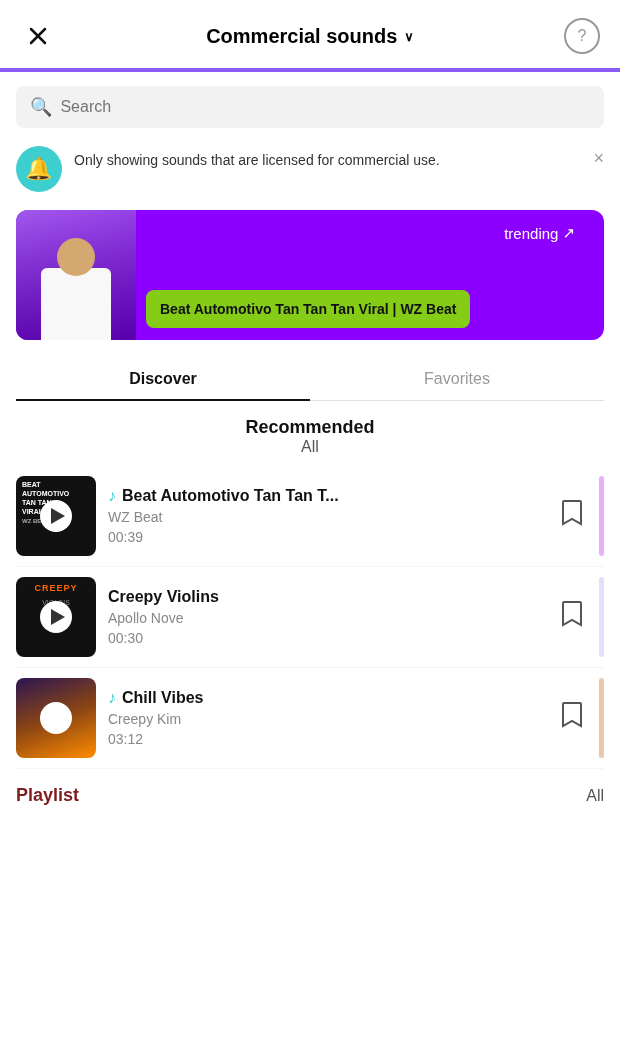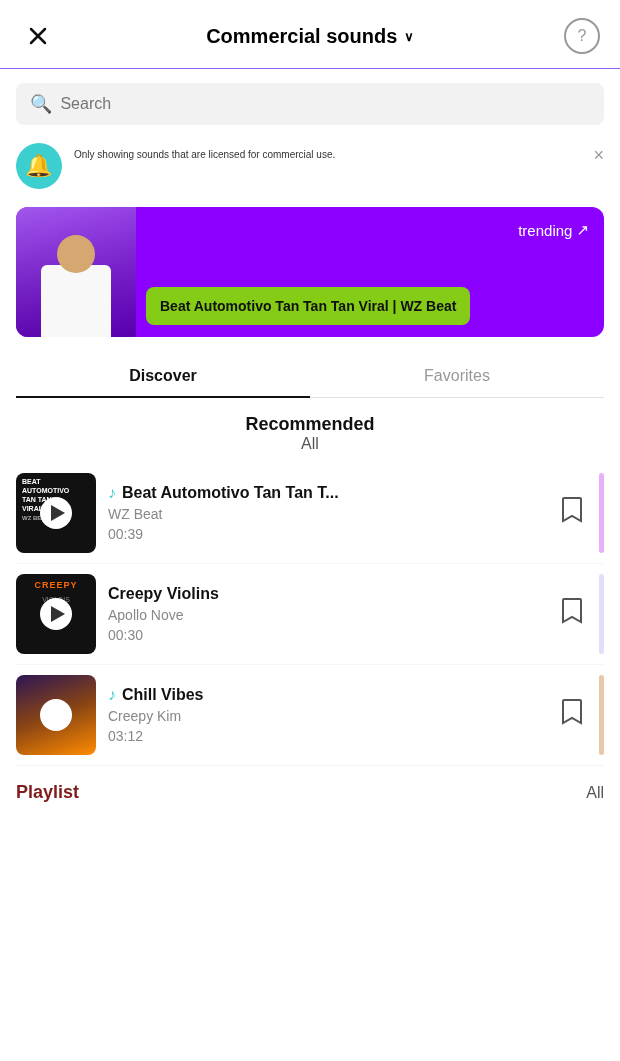--- a/index.html
+++ b/index.html
@@ -10,21 +10,21 @@
       min-height: 1061px;
       overflow-x: hidden;
     }
 
     
     .header {
       display: flex;
       align-items: center;
       justify-content: space-between;
       padding: 18px 20px 14px;
-      border-bottom: 1px solid #8b5cf6;
+      border-bottom: 4px solid #8b5cf6;
     }
     .header-title {
       font-size: 20px;
       font-weight: 700;
       display: flex;
       align-items: center;
       gap: 4px;
     }
     .header-close, .header-help {
       width: 36px;
@@ -78,21 +78,21 @@
       background: #3DCFCF;
       border-radius: 50%;
       display: flex;
       align-items: center;
       justify-content: center;
       flex-shrink: 0;
       font-size: 22px;
       color: white;
     }
     .notice-text {
-      font-size: 10px;
+      font-size: 14px;
       color: #333;
       line-height: 1.5;
       flex: 1;
       padding-top: 4px;
     }
     .notice-close {
       font-size: 18px;
       color: #999;
       cursor: pointer;
       padding-top: 2px;
@@ -105,21 +105,21 @@
       border-radius: 12px;
       overflow: hidden;
       position: relative;
       height: 130px;
       display: flex;
       align-items: flex-end;
     }
     .trending-label {
       position: absolute;
       top: 14px;
-      right: 15px;
+      right: 29px;
       color: white;
       font-size: 15px;
       font-weight: 500;
       display: flex;
       align-items: center;
       gap: 4px;
       text-align: right;
     }
     .trending-artist-img {
       width: 120px;

